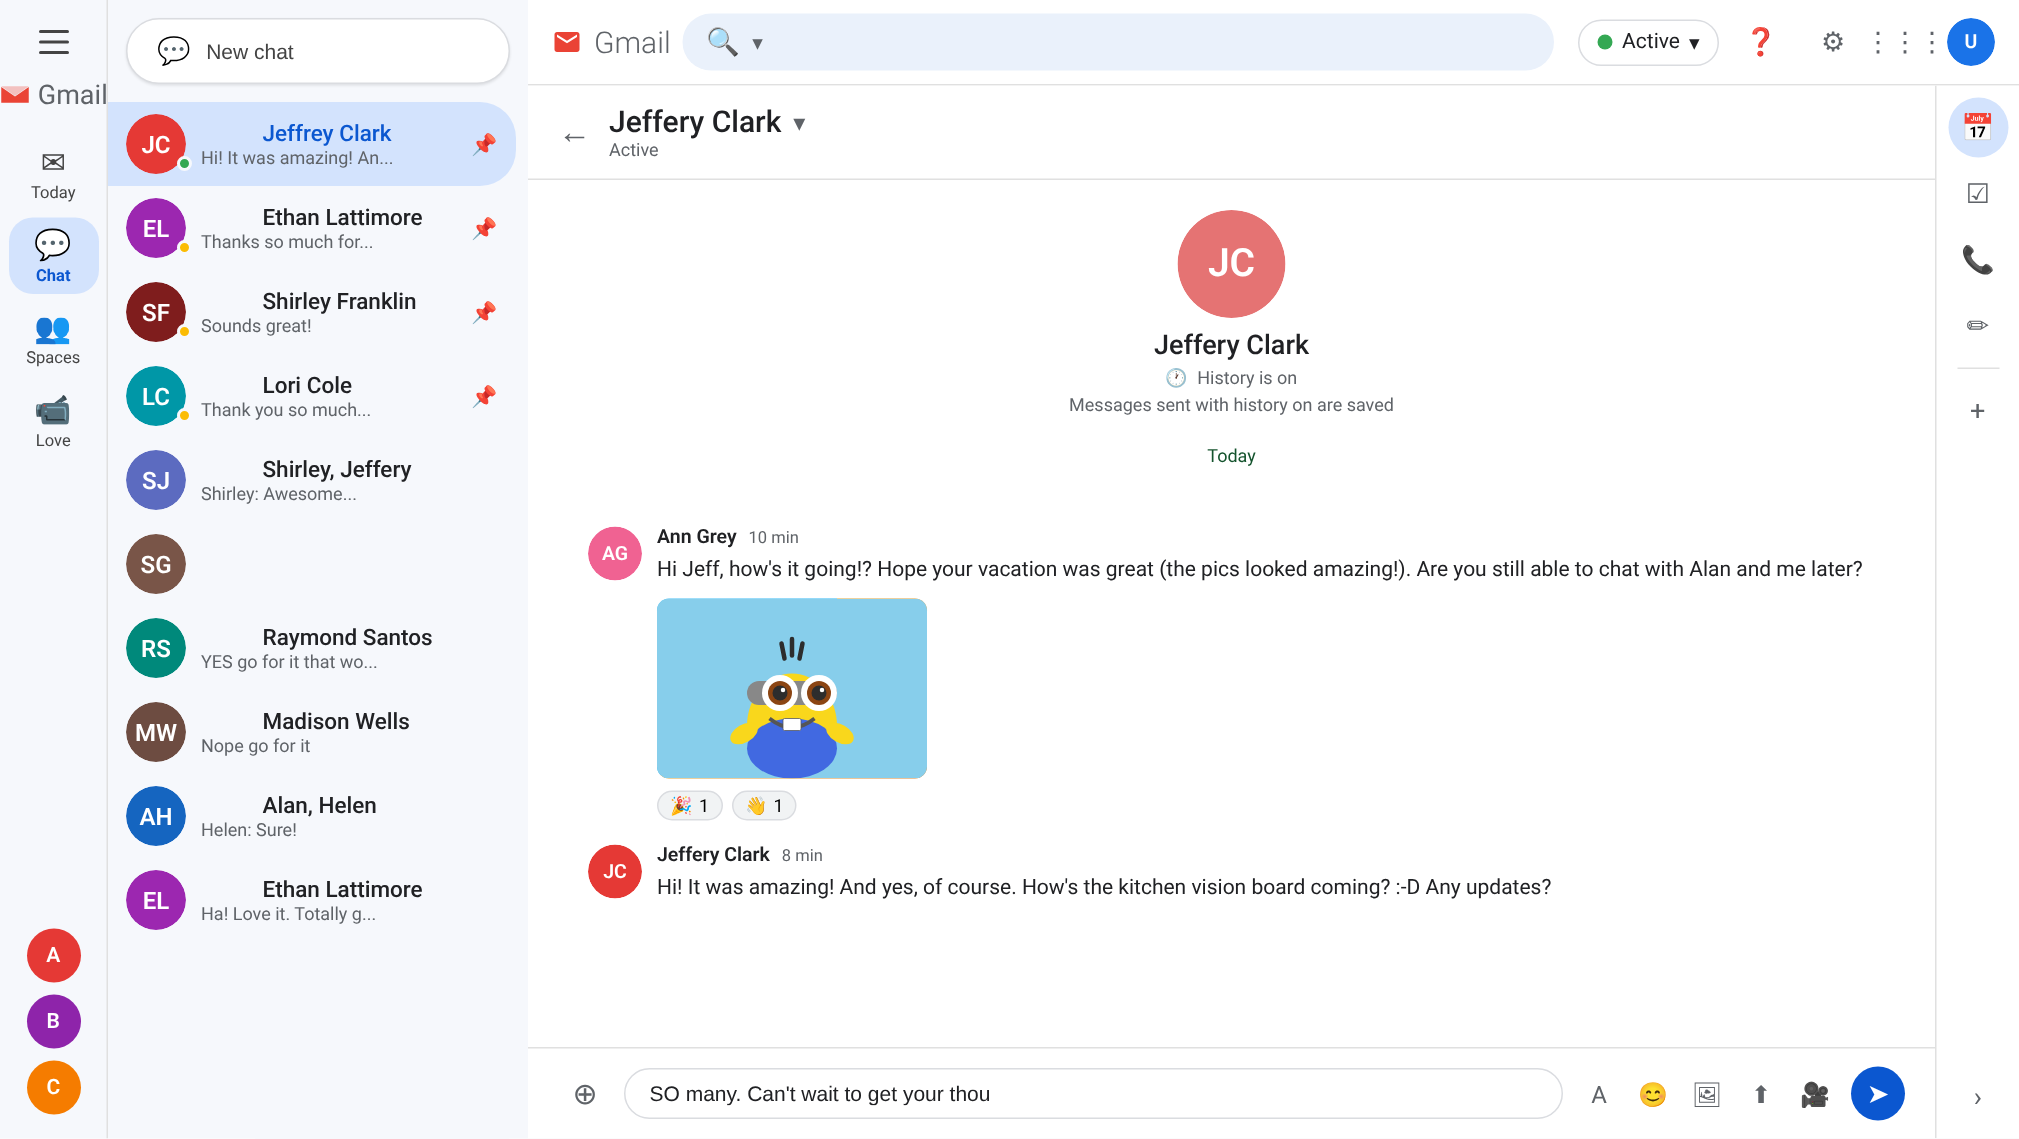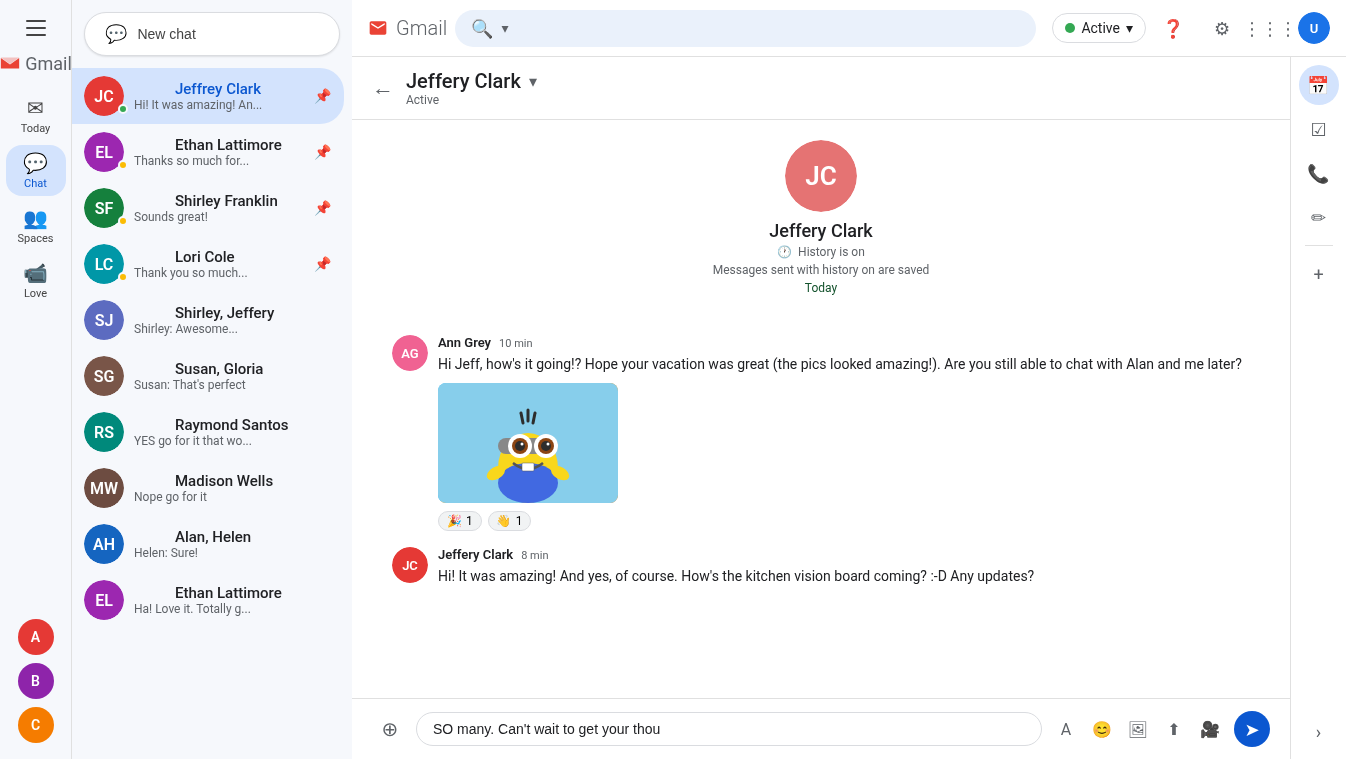--- a/index.html
+++ b/index.html
@@ -24,21 +24,21 @@
     .hamburger span { width: 20px; height: 2px; background: #444; border-radius: 2px; }
     .nav-item {
       display: flex; flex-direction: column; align-items: center;
       padding: 6px 8px; border-radius: 16px; cursor: pointer;
       margin-bottom: 4px; width: 60px; gap: 2px;
     }
     .nav-item.active { background: #d3e3fd; }
     .nav-item .nav-icon { font-size: 20px; color: #444; }
     .nav-item.active .nav-icon { color: #0b57d0; }
     .nav-item .nav-label { font-size: 11px; color: #444; }
-    .nav-item.active .nav-label { color: #0b57d0; font-weight: 400; }
+    .nav-item.active .nav-label { color: #0b57d0; font-weight: 700; }
     .nav-avatars { margin-top: auto; display: flex; flex-direction: column; align-items: center; gap: 8px; padding-bottom: 8px; }
     .avatar-circle { width: 36px; height: 36px; border-radius: 50%; display: flex; align-items: center; justify-content: center; font-size: 14px; font-weight: 600; color: white; }
 
     
     .sidebar {
       width: 280px;
       background: #f6f8fc;
       display: flex;
       flex-direction: column;
       flex-shrink: 0;
@@ -106,21 +106,21 @@
     }
     .back-btn { font-size: 22px; color: #5f6368; cursor: pointer; margin-right: 12px; }
     .chat-header-name { font-size: 20px; font-weight: 500; color: #202124; }
     .chat-header-status { font-size: 12px; color: #5f6368; }
     .chevron { font-size: 16px; color: #5f6368; margin-left: 4px; cursor: pointer; }
     .messages-area { flex: 1; overflow-y: auto; padding: 20px 40px; display: flex; flex-direction: column; }
     .contact-info-center { display: flex; flex-direction: column; align-items: center; margin-bottom: 24px; }
     .contact-avatar-large { width: 72px; height: 72px; border-radius: 50%; overflow: hidden; margin-bottom: 8px; }
     .contact-name-large { font-size: 18px; font-weight: 500; color: #202124; margin-bottom: 4px; }
     .history-row { display: flex; align-items: center; gap: 6px; font-size: 12px; color: #5f6368; margin-bottom: 4px; }
-    .history-saved { font-size: 12px; color: #5f6368; margin-bottom: 4px; }
+    .history-saved { font-size: 12px; color: #5f6368; margin-bottom: 20px; }
     .today-label { font-size: 12px; color: #14532d; margin-bottom: 16px; }
     .message-row { display: flex; align-items: flex-start; gap: 10px; margin-bottom: 16px; }
     .msg-avatar { width: 36px; height: 36px; border-radius: 50%; flex-shrink: 0; overflow: hidden; }
     .msg-content { flex: 1; }
     .msg-header { display: flex; align-items: baseline; gap: 8px; margin-bottom: 4px; }
     .msg-sender { font-size: 13px; font-weight: 600; color: #202124; }
     .msg-time { font-size: 11px; color: #5f6368; }
     .msg-text { font-size: 14px; color: #202124; line-height: 1.5; }
     .reactions { display: flex; gap: 6px; margin-top: 8px; }
     .reaction { background: #f1f3f4; border: 1px solid #dadce0; border-radius: 12px; padding: 2px 8px; font-size: 12px; cursor: pointer; display: flex; align-items: center; gap: 4px; }
@@ -230,21 +230,21 @@
       <div class="status-dot away"></div>
       <div class="chat-info">
         <div class="chat-name">Ethan Lattimore</div>
         <div class="chat-preview">Thanks so much for...</div>
       </div>
       <span class="pin-icon">📌</span>
     </div>
 
     <div class="chat-item">
       <div class="chat-avatar">
-        <div class="avatar-circle" style="background:#15803d;width:40px;height:40px;font-size:16px;">SF</div>
+        <div class="avatar-circle" style="background:#7f1d1d;width:40px;height:40px;font-size:16px;">SF</div>
       </div>
       <div class="status-dot away"></div>
       <div class="chat-info">
         <div class="chat-name">Shirley Franklin</div>
         <div class="chat-preview">Sounds great!</div>
       </div>
       <span class="pin-icon">📌</span>
     </div>
 
     <div class="chat-item">
@@ -265,24 +265,20 @@
       </div>
       <div class="chat-info">
         <div class="chat-name">Shirley, Jeffery</div>
         <div class="chat-preview">Shirley: Awesome...</div>
       </div>
     </div>
 
     <div class="chat-item">
       <div class="chat-avatar">
         <div class="avatar-circle" style="background:#795548;width:40px;height:40px;font-size:16px;">SG</div>
-      </div>
-      <div class="chat-info">
-        <div class="chat-name">Susan, Gloria</div>
-        <div class="chat-preview">Susan: That's perfect</div>
       </div>
     </div>
 
     <div class="chat-item">
       <div class="chat-avatar">
         <div class="avatar-circle" style="background:#00897b;width:40px;height:40px;font-size:16px;">RS</div>
       </div>
       <div class="chat-info">
         <div class="chat-name">Raymond Santos</div>
         <div class="chat-preview">YES go for it that wo...</div>

